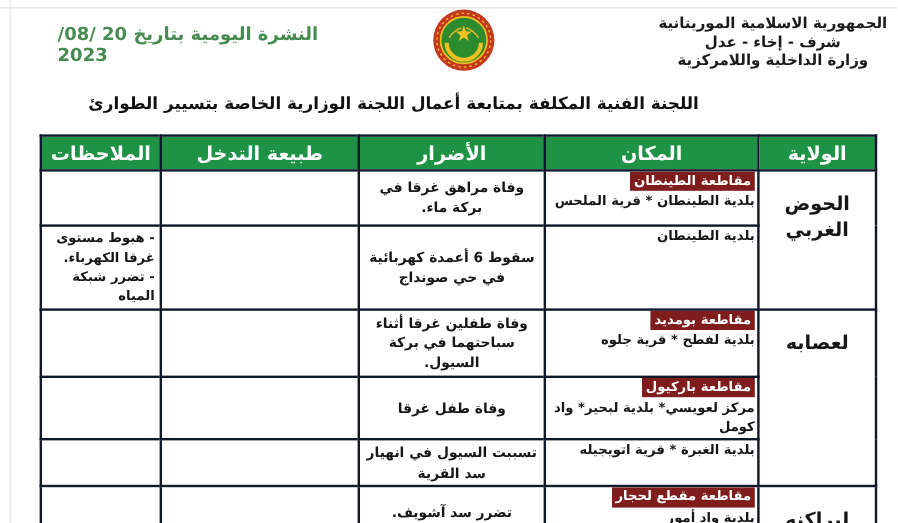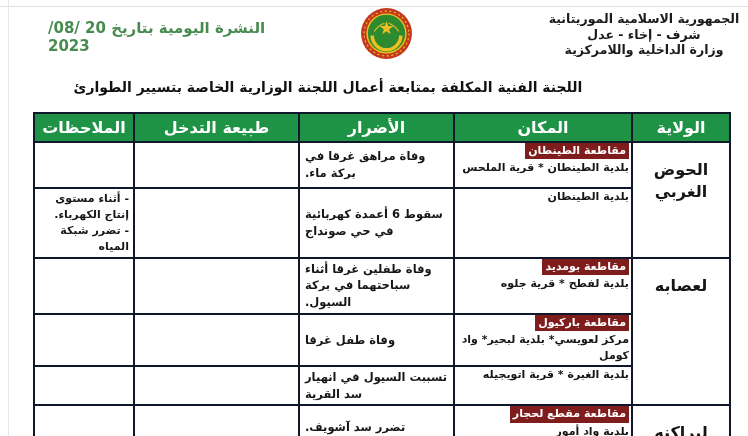--- a/index.html
+++ b/index.html
@@ -48,21 +48,21 @@
   }
   td.place {
     vertical-align: top; text-align: right; padding: 0 2px 2px 2px;
     font-size: 11px; font-weight: bold; line-height: 1.4;
   }
   .hl {
     display: inline-block; background: #7f1d1d; color: #ffffff;
     font-size: 11px; font-weight: bold; padding: 0 3px 1px 3px; margin-bottom: 1px;
   }
   td.damage {
-    text-align: left; vertical-align: middle; padding: 2px 5px;
+    text-align: center; vertical-align: middle; padding: 2px 5px;
     font-size: 11.5px; font-weight: bold; line-height: 1.45;
   }
   td.interv { background: #fff; }
   td.notes {
     text-align: right; vertical-align: middle; padding: 2px 4px;
     font-size: 11px; font-weight: bold; line-height: 1.45;
   }
 </style>
 </head>
 <body>
@@ -119,21 +119,21 @@
     <td class="interv"></td>
     <td class="notes"></td>
   </tr>
   <tr style="height:43px">
     <td class="place">
       <div>بلدية الطينطان</div>
     </td>
     <td class="damage">سقوط 6 أعمدة كهربائية في حي صونداج</td>
     <td class="interv"></td>
     <td class="notes">
-      <div>- أثناء مستوى إنتاج الكهرباء.</div>
+      <div>- هبوط مستوى غرقا الكهرباء.</div>
       <div>- تضرر شبكة المياه</div>
     </td>
   </tr>
 
   <tr style="height:48px">
     <td class="wilaya" rowspan="3">لعصابه</td>
     <td class="place">
       <span class="hl">مقاطعة بومديد</span>
       <div>بلدية لفطح * قرية جلوه</div>
     </td>

